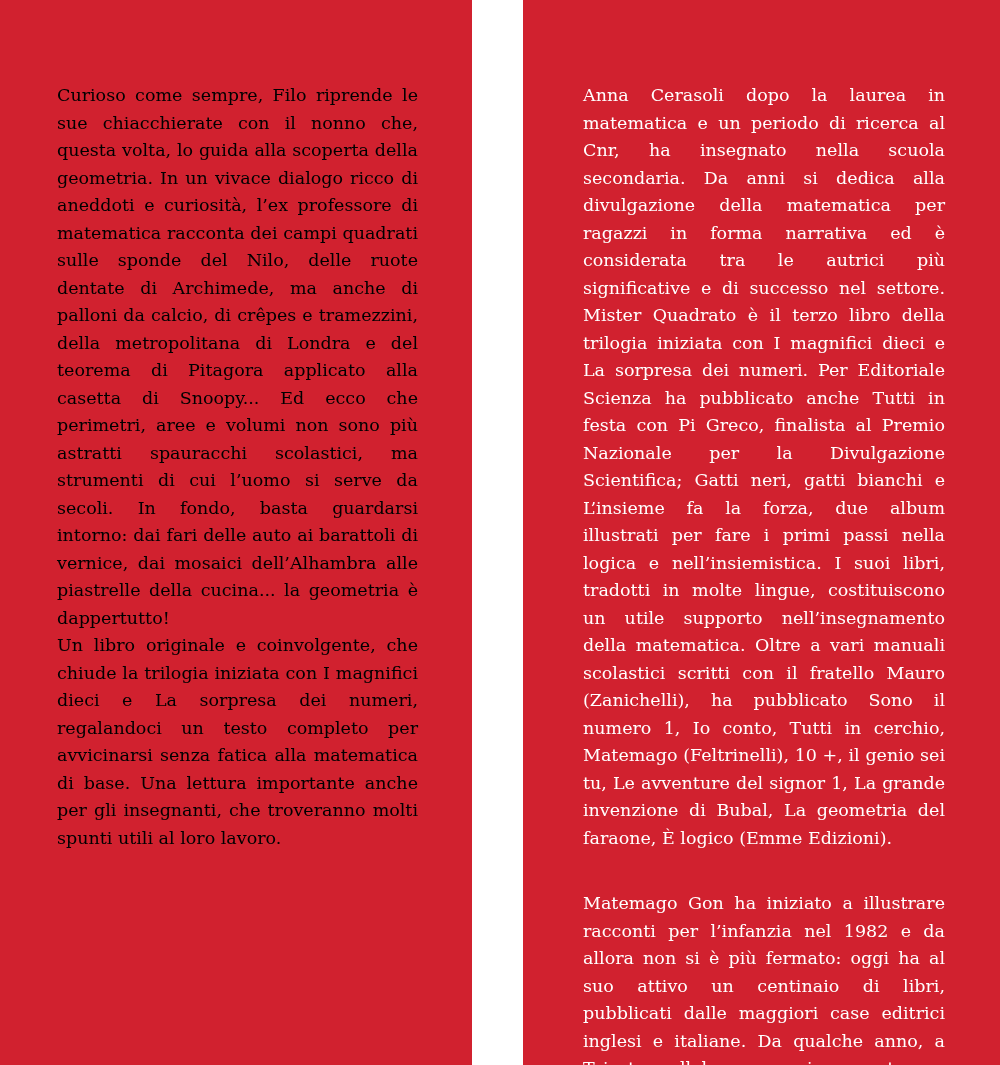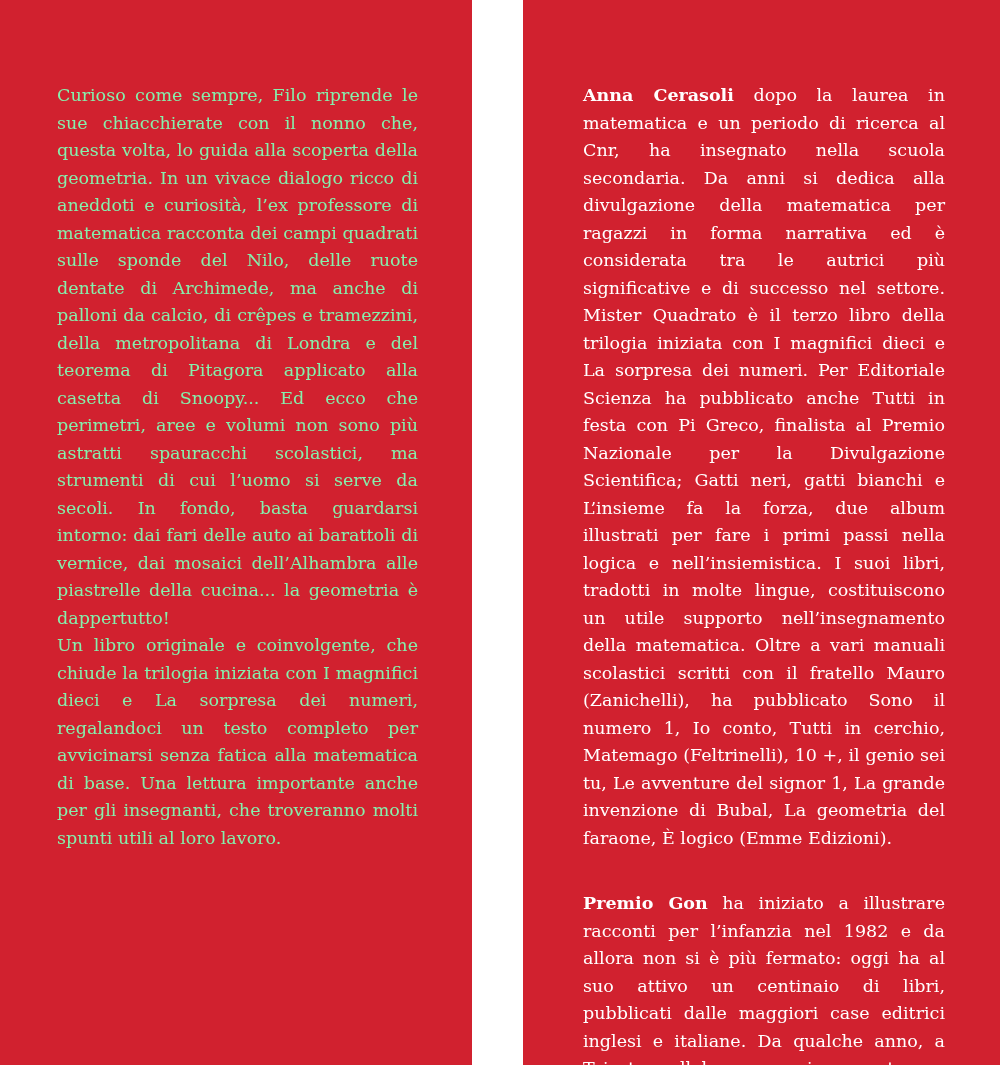--- a/index.html
+++ b/index.html
@@ -39,36 +39,36 @@
     line-height: 27.5px;
     text-align: justify;
     hyphens: auto;
     -webkit-hyphens: auto;
   }
   .flap.left  .text-block { left: 57px; top: 82px; width: 361px; }
   .flap.right .text-block { left: 60px; top: 82px; width: 362px; }
   .text-block p { margin: 0; }
   .flap.right .text-block p + p { margin-top: 38px; }
   .seg-italic { }
-  .seg-bold   { font-weight: bold; }
+  .seg-bold   { font-weight: normal; }
 </style>
 </head>
 <body>
 
 <div class="page">
 
   <div class="flap left" style="background: rgb(209, 33, 47);">
-    <div class="text-block" style="color: #86efac;">
+    <div class="text-block" style="color: #000000;">
         <p><span>Curioso come sempre, Filo riprende le sue chiacchierate con il nonno che, questa volta, lo guida alla scoperta della geometria. In un vivace dialogo ricco di aneddoti e curiosità, l’ex professore di matematica racconta dei campi quadrati sulle sponde del Nilo, delle ruote dentate di Archimede, ma anche di palloni da calcio, di crêpes e tramezzini, della metropolitana di Londra e del teorema di Pitagora applicato alla casetta di Snoopy... Ed ecco che perimetri, aree e volumi non sono più astratti spauracchi scolastici, ma strumenti di cui l’uomo si serve da secoli. In fondo, basta guardarsi intorno: dai fari delle auto ai barattoli di vernice, dai mosaici dell’Alhambra alle piastrelle della cucina... la geometria è dappertutto!</span></p>
         <p><span>Un libro originale e coinvolgente, che chiude la trilogia iniziata con </span><span class="seg-italic">I magnifici dieci</span><span> e </span><span class="seg-italic">La sorpresa dei numeri</span><span>, regalandoci un testo completo per avvicinarsi senza fatica alla matematica di base. Una lettura importante anche per gli insegnanti, che troveranno molti spunti utili al loro lavoro.</span></p>
       </div>
   </div>
 
   <div class="spine-gap" style="background: rgb(255, 255, 255);"></div>
 
   <div class="flap right" style="background: rgb(209, 33, 47);">
     <div class="text-block" style="color: rgb(255, 255, 255);">
         <p><span class="seg-bold">Anna Cerasoli</span><span> dopo la laurea in matematica e un periodo di ricerca al Cnr, ha insegnato nella scuola secondaria. Da anni si dedica alla divulgazione della matematica per ragazzi in forma narrativa ed è considerata tra le autrici più significative e di successo nel settore. </span><span class="seg-italic">Mister Quadrato</span><span> è il terzo libro della trilogia iniziata con </span><span class="seg-italic">I magnifici dieci</span><span> e </span><span class="seg-italic">La sorpresa dei numeri</span><span>. Per Editoriale Scienza ha pubblicato anche </span><span class="seg-italic">Tutti in festa con Pi Greco</span><span>, finalista al Premio Nazionale per la Divulgazione Scientifica; </span><span class="seg-italic">Gatti neri, gatti bianchi</span><span> e </span><span class="seg-italic">L’insieme fa la forza</span><span>, due album illustrati per fare i primi passi nella logica e nell’insiemistica. I suoi libri, tradotti in molte lingue, costituiscono un utile supporto nell’insegnamento della matematica. Oltre a vari manuali scolastici scritti con il fratello Mauro (Zanichelli), ha pubblicato </span><span class="seg-italic">Sono il numero 1, Io conto, Tutti in cerchio, Matemago</span><span> (Feltrinelli), </span><span class="seg-italic">10 +, il genio sei tu, Le avventure del signor 1, La grande invenzione di Bubal, La geometria del faraone, È logico</span><span> (Emme Edizioni).</span></p>
-        <p><span class="seg-bold">Premio Gon</span><span> ha iniziato a illustrare racconti per l’infanzia nel 1982 e da allora non si è più fermato: oggi ha al suo attivo un centinaio di libri, pubblicati dalle maggiori case editrici inglesi e italiane. Da qualche anno, a Trieste, collabora come insegnante con l’università e la Libera Accademia di Belle Arti “Scuola del Vedere”.</span></p>
+        <p><span class="seg-bold">Matemago Gon</span><span> ha iniziato a illustrare racconti per l’infanzia nel 1982 e da allora non si è più fermato: oggi ha al suo attivo un centinaio di libri, pubblicati dalle maggiori case editrici inglesi e italiane. Da qualche anno, a Trieste, collabora come insegnante con l’università e la Libera Accademia di Belle Arti “Scuola del Vedere”.</span></p>
       </div>
   </div>
 
 </div>
 
 </body></html>

